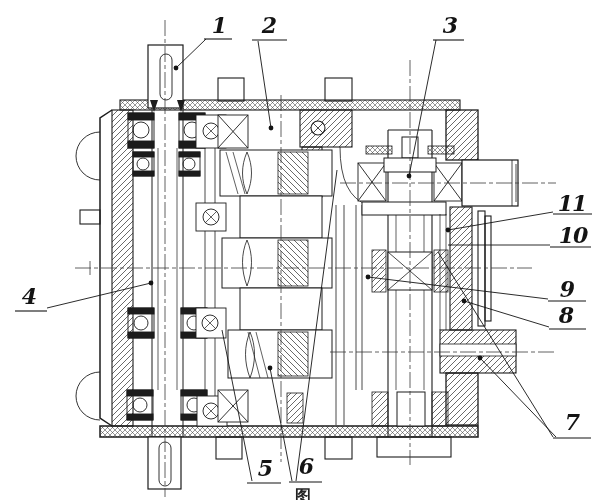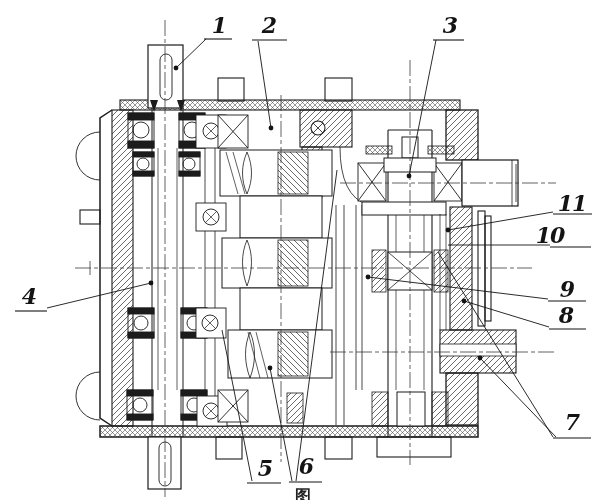--- a/index.html
+++ b/index.html
@@ -243,18 +243,18 @@
 <div id="labels">
       <div class="callout-label" style="left: 219px; top: 26px;">1</div>
       <div class="callout-label" style="left: 269px; top: 26px;">2</div>
       <div class="callout-label" style="left: 450px; top: 26px;">3</div>
       <div class="callout-label" style="left: 29px; top: 297px;">4</div>
       <div class="callout-label" style="left: 265px; top: 469px;">5</div>
       <div class="callout-label" style="left: 306px; top: 467px;">6</div>
       <div class="callout-label" style="left: 572px; top: 423px;">7</div>
       <div class="callout-label" style="left: 566px; top: 316px;">8</div>
       <div class="callout-label" style="left: 567px; top: 290px;">9</div>
-      <div class="callout-label" style="left: 550px; top: 236px;">10</div>
+      <div class="callout-label" style="left: 573px; top: 236px;">10</div>
       <div class="callout-label" style="left: 572px; top: 204px;">11</div>
     </div>
 
 <div class="caption-char">图</div>
 </div>
 
 </body></html>

